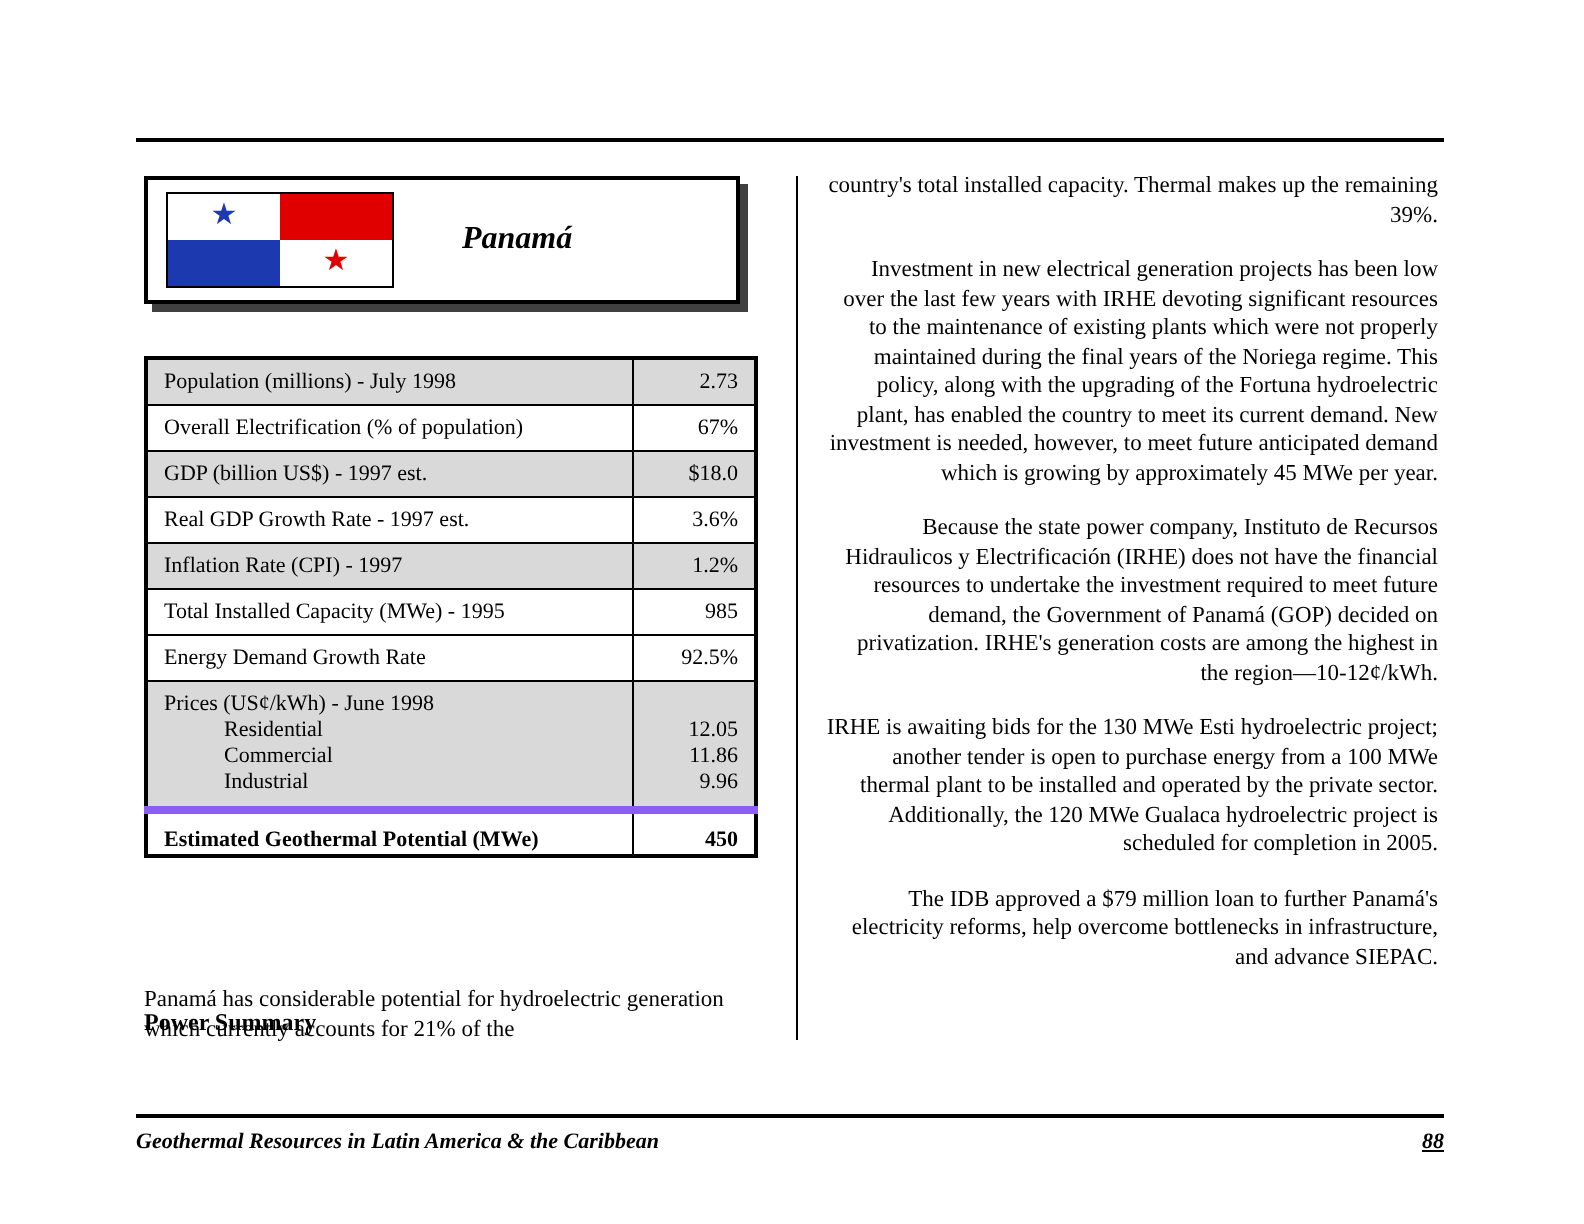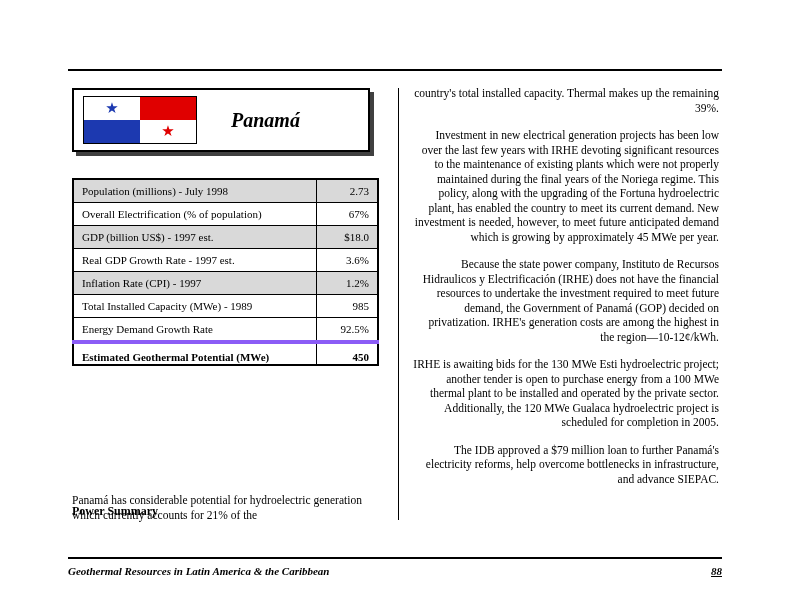--- a/index.html
+++ b/index.html
@@ -36,21 +36,21 @@
   .flag .q { display: flex; align-items: center; justify-content: center; }
   .q-tl { background: #fff; }
   .q-tr { background: var(--flag-red, #e00000); }
   .q-bl { background: var(--flag-blue, #1c39b0); }
   .q-br { background: #fff; }
   .star { font-size: 15px; line-height: 1; }
   .star-blue { color: var(--flag-blue, #1c39b0); }
   .star-red  { color: var(--flag-red, #e00000); }
   .country-title {
     margin-left: 34px;
-    font-size: 20px;
+    font-size: 16px;
     font-weight: bold;
     font-style: italic;
   }
 
   
   table.stats {
     position: absolute; left: 72px; top: 178px;
     width: 307px;
     border-collapse: collapse;
     font-size: 11px;
@@ -141,26 +141,39 @@
       </tr>
       <tr>
         <td class="lbl">Real GDP Growth Rate - 1997 est.</td>
         <td class="val">3.6%</td>
       </tr>
       <tr class="shaded">
         <td class="lbl">Inflation Rate (CPI) - 1997</td>
         <td class="val">1.2%</td>
       </tr>
       <tr>
-        <td class="lbl">Total Installed Capacity (MWe) - 1989</td>
+        <td class="lbl">Total Installed Capacity (MWe) - 1995</td>
         <td class="val">985</td>
       </tr>
       <tr>
         <td class="lbl">Energy Demand Growth Rate</td>
         <td class="val">92.5%</td>
+      </tr>
+      <tr class="shaded prices">
+        <td class="lbl">
+          <div class="price-main">Prices (US¢/kWh) - June 1998</div>
+          <div class="price-sub">Residential</div>
+          <div class="price-sub">Commercial</div>
+          <div class="price-sub">Industrial</div>
+        </td>
+        <td class="val">
+          <div class="price-val">12.05</div>
+          <div class="price-val">11.86</div>
+          <div class="price-val">9.96</div>
+        </td>
       </tr>
       <tr class="total">
         <td class="lbl">Estimated Geothermal Potential (MWe)</td>
         <td class="val">450</td>
       </tr>
     </tbody>
   </table>
 
   <div class="power-summary-heading">Power Summary</div>
 

